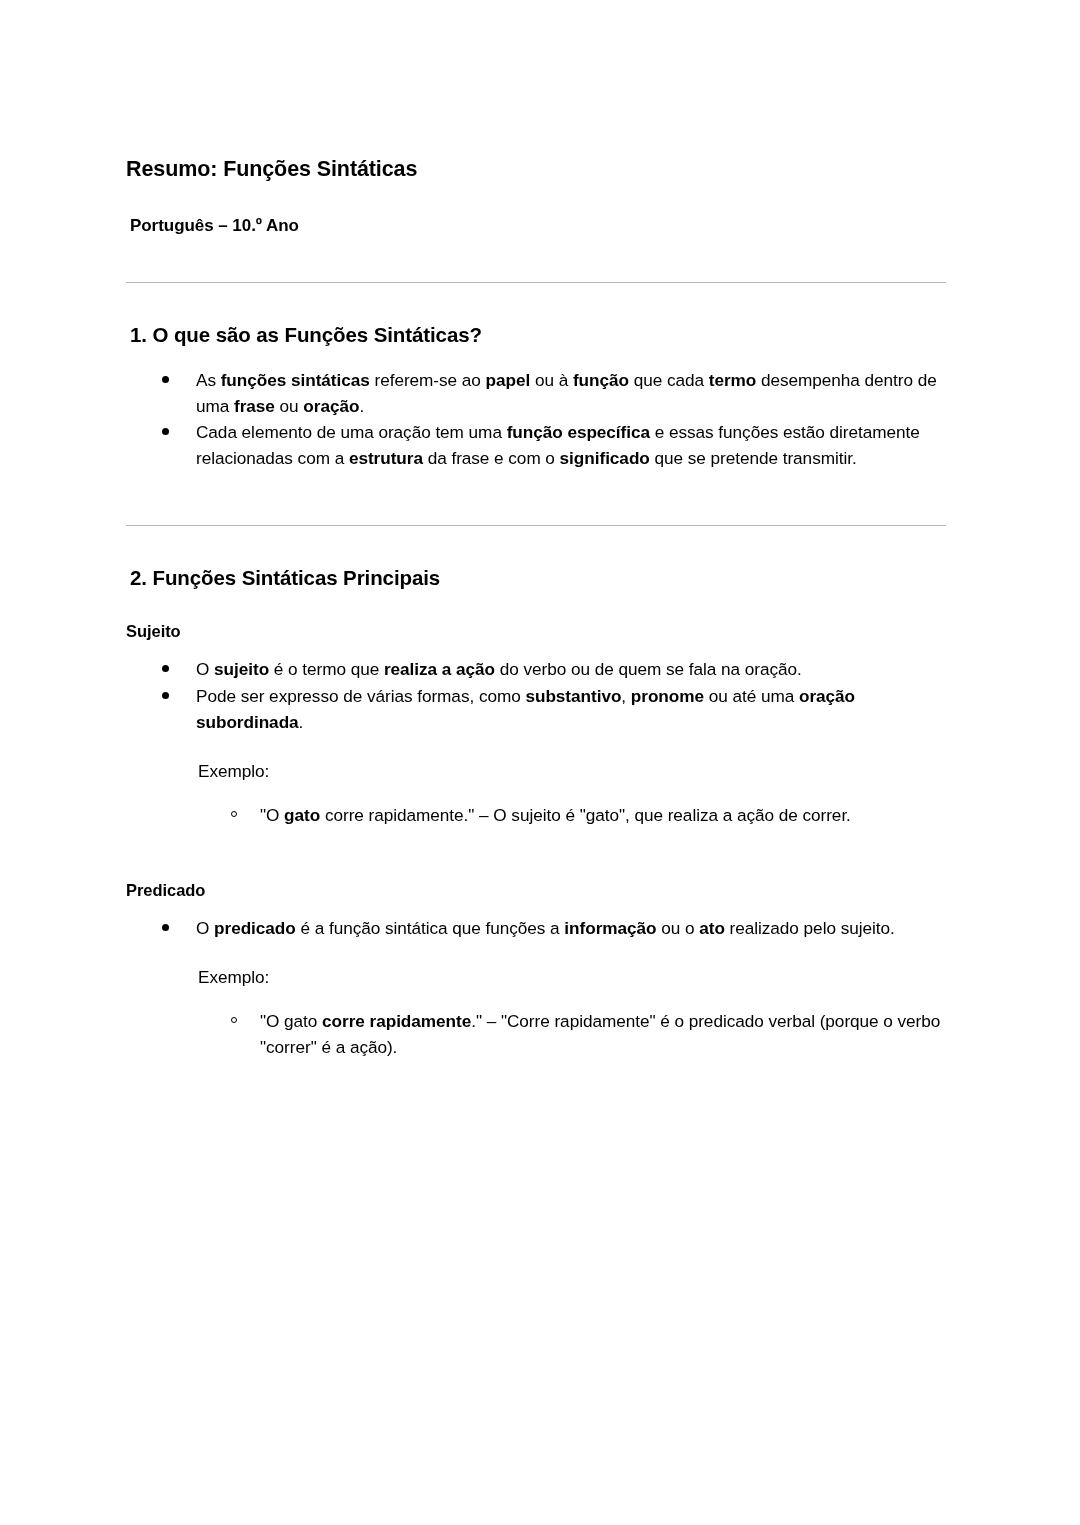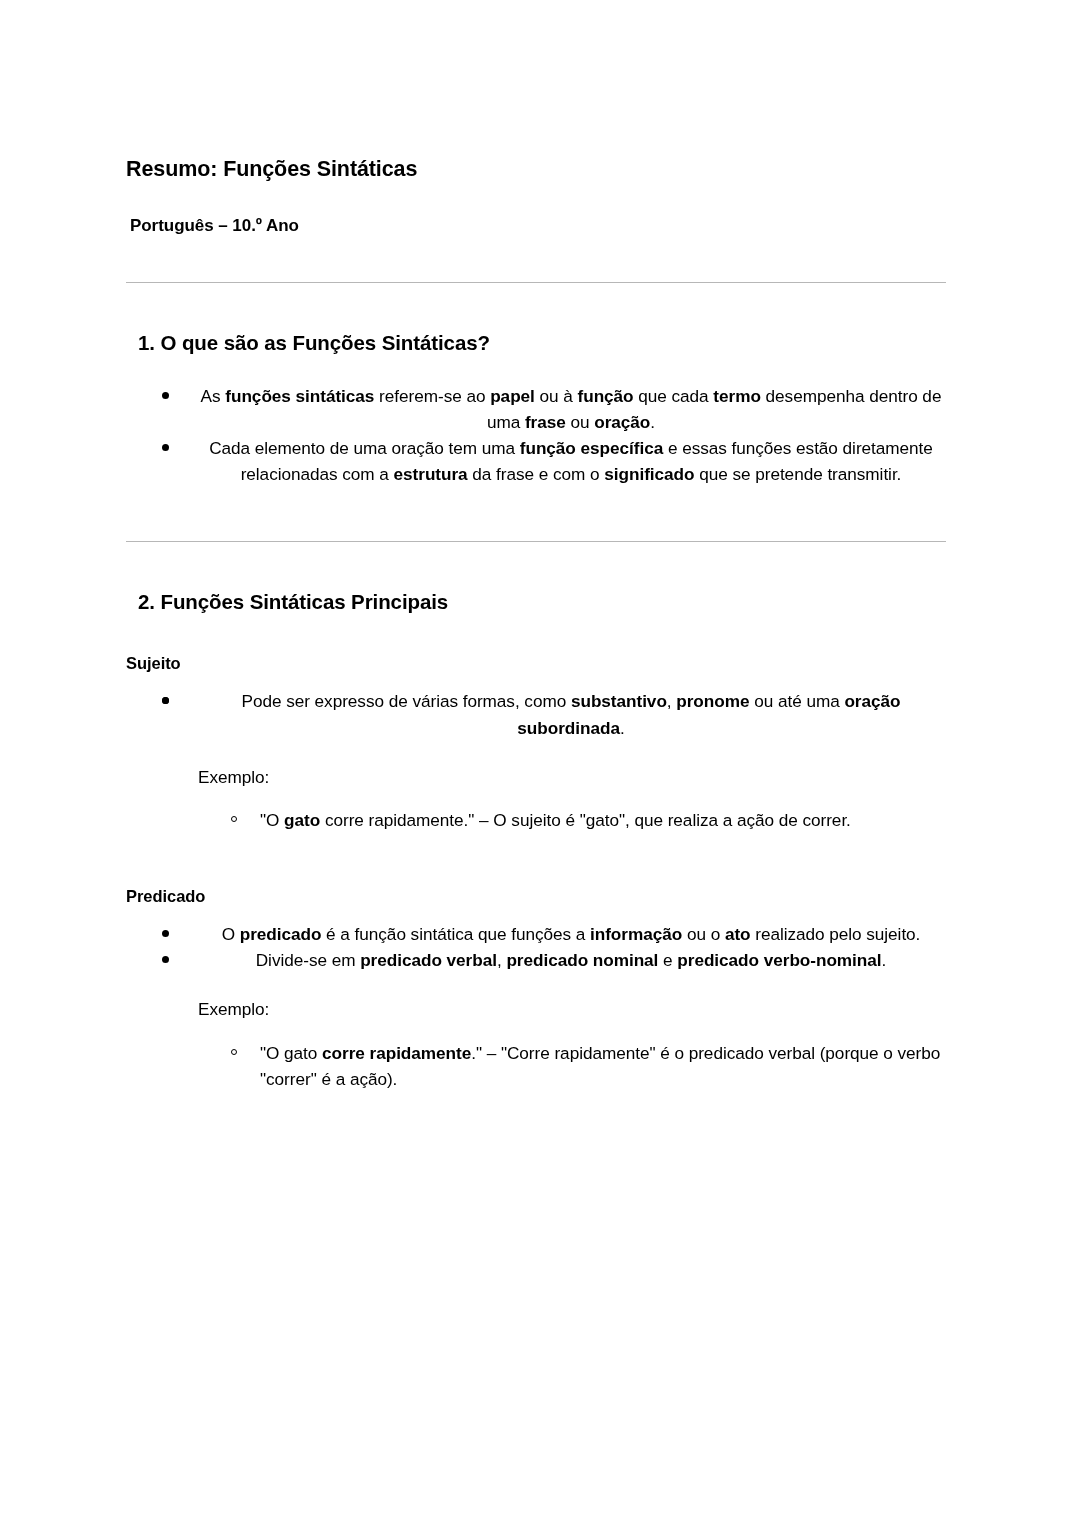--- a/index.html
+++ b/index.html
@@ -55,21 +55,21 @@
     width: 820px;
     height: 0;
   }
   .divider.first { margin-top: 46px; }
   .divider.second { margin-top: 54px; }
 
   .section-title {
     font-size: 20.5px;
     font-weight: bold;
     line-height: 1.3;
-    margin: 12px;
+    margin: 4px;
     letter-spacing: -0.1px;
   }
   .section-title.s1 { padding-top: 35px; }
   .section-title.s2 { padding-top: 35px; }
 
   .sub-heading {
     font-size: 16.5px;
     font-weight: bold;
     line-height: 1.3;
     margin: 0;
@@ -77,21 +77,20 @@
     letter-spacing: -0.05px;
   }
   .sub-heading.tight { padding-top: 30px; }
 
   
   ul.bullets {
     list-style: none;
     margin: 0;
     padding: 0;
     padding-top: 14px;
-    text-align: center;
   }
   ul.bullets > li {
     position: relative;
     padding-left: 70px;
     font-size: 17.2px;
     line-height: 1.52;
     letter-spacing: -0.05px;
   }
   ul.bullets > li:first-child { margin-top: 0; }
   ul.bullets > li > .disc-icon {
@@ -163,39 +162,38 @@
         <li><span class="disc-icon"></span><span><span>Cada elemento de uma oração tem uma </span><b>função específica</b><span> e essas funções estão diretamente relacionadas com a </span><b>estrutura</b><span> da frase e com o </span><b>significado</b><span> que se pretende transmitir.</span></span></li>
       </ul>
 
     <hr class="divider second">
 
     <h2 class="section-title s2">2. Funções Sintáticas Principais</h2>
 
     <h3 class="sub-heading">Sujeito</h3>
 
     <ul class="bullets">
-        <li><span class="disc-icon"></span></li>
+        <li><span class="disc-icon"></span><span><span>O </span><b>sujeito</b><span> é o termo que </span><b>realiza a ação</b><span> do verbo ou de quem se fala na oração.</span></span></li>
         <li><span class="disc-icon"></span><span><span>Pode ser expresso de várias formas, como </span><b>substantivo</b><span>, </span><b>pronome</b><span> ou até uma </span><b>oração subordinada</b><span>.</span></span></li>
       </ul>
 
     <p class="example-label">
       <b>Exemplo</b><span>:</span>
     </p>
 
     <ul class="subbullets">
         <li><span class="circle-icon"></span><span><span>"O </span><b>gato</b><span> corre rapidamente." – O sujeito é "gato", que realiza a ação de correr.</span></span></li>
       </ul>
 
     <div class="block-gap-predicado"></div>
 
     <h3 class="sub-heading tight">Predicado</h3>
 
     <ul class="bullets">
         <li><span class="disc-icon"></span><span><span>O </span><b>predicado</b><span> é a função sintática que funções a </span><b>informação</b><span> ou o </span><b>ato</b><span> realizado pelo sujeito.</span></span></li>
-        <li><span class="disc-icon"></span><span><span>Divide-se em </span><b>predicado verbal</b><span>, </span><b>predicado nominal</b><span> e </span><b>predicado verbo-nominal</b><span>.</span></span></li>
       </ul>
 
     <p class="example-label">
       <b>Exemplo</b><span>:</span>
     </p>
 
     <ul class="subbullets">
         <li><span class="circle-icon"></span><span><span>"O gato </span><b>corre rapidamente</b><span>." – "Corre rapidamente" é o predicado verbal (porque o verbo "correr" é a ação).</span></span></li>
       </ul>
 

